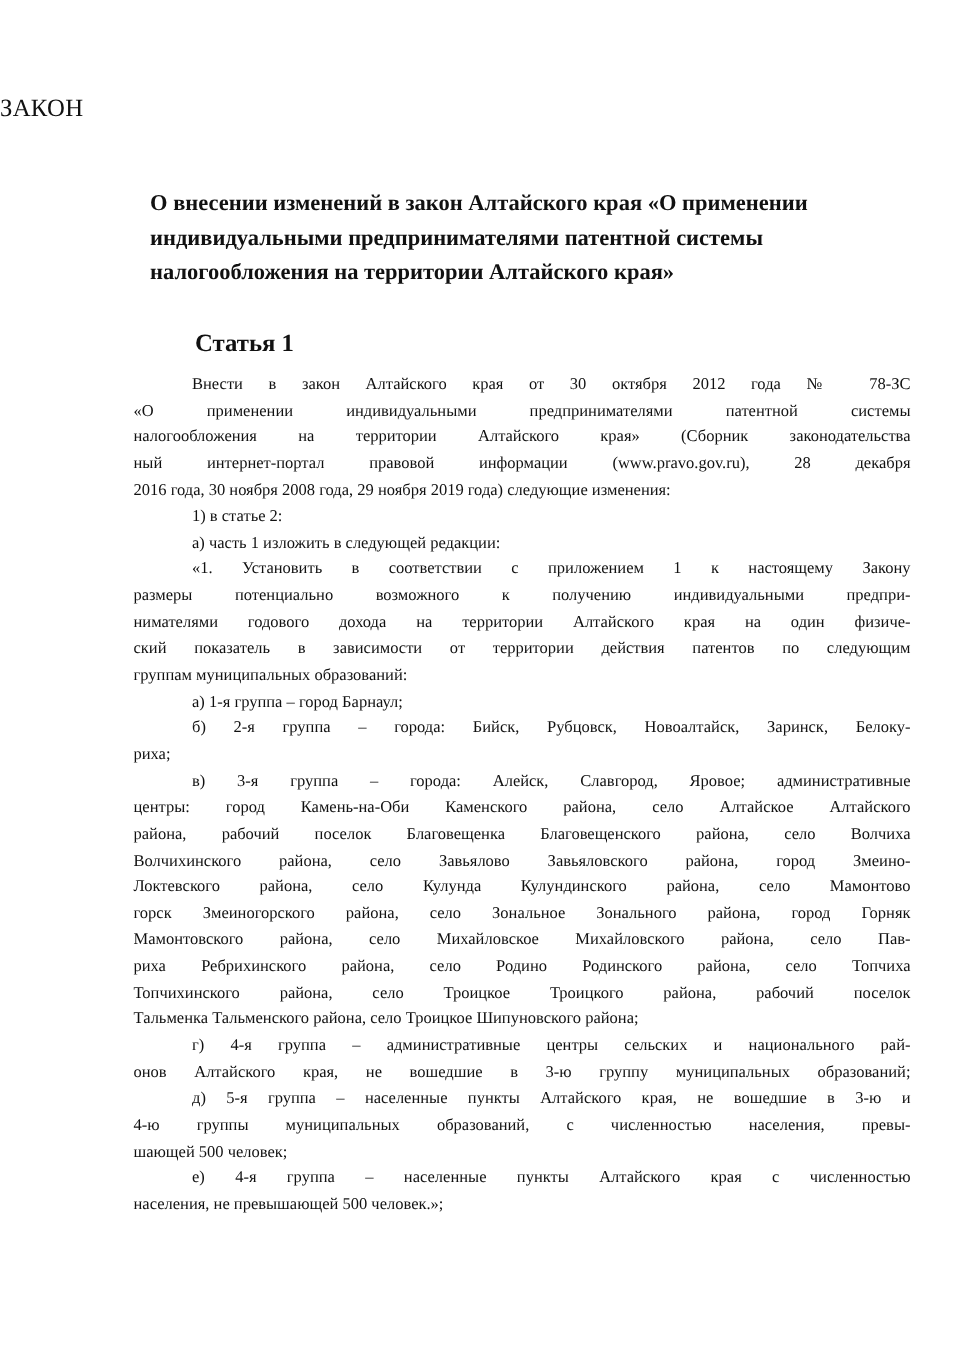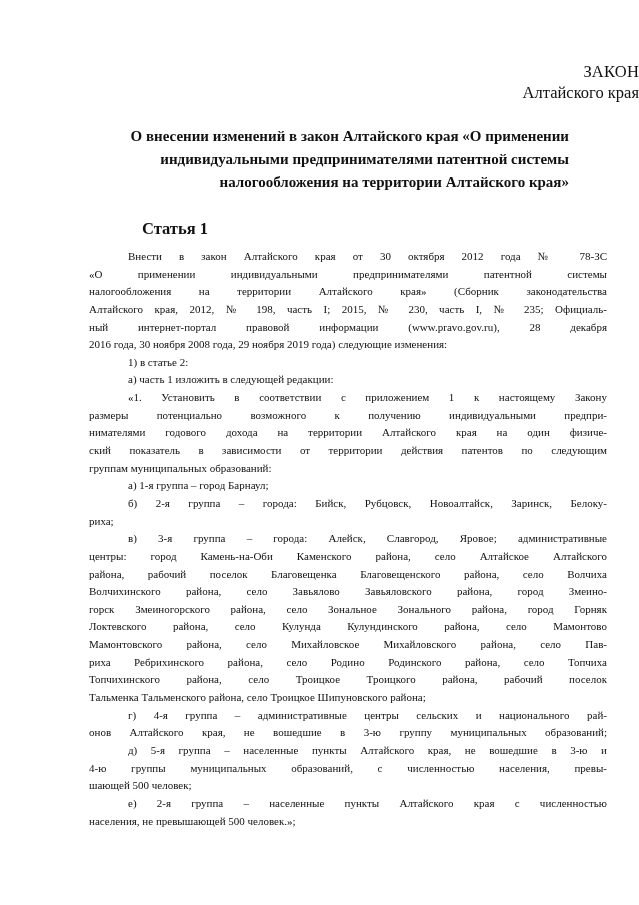--- a/index.html
+++ b/index.html
@@ -1,74 +1,72 @@
 <!DOCTYPE html>
 <html><head>
 <meta charset="utf-8">
 <style>
   html, body { margin: 0; padding: 0; background: #ffffff; }
   body { width: 639px; height: 905px; position: relative; overflow: hidden;
          font-family: "Liberation Serif", "DejaVu Serif", serif; color: #111; }
   .page { position: absolute; left: 0; top: 0; width: 639px; height: 905px; background: #fff; }
-  .center { position: absolute; left: 0; width: 639px; text-align: right; }
+  .center { position: absolute; left: 0; width: 639px; text-align: left; }
   .law-word { top: 62px; font-size: 16.5px; letter-spacing: 0.2px; }
   .law-region { top: 83px; font-size: 16.5px; }
   .heading { top: 125px; left: 100px; width: 469px; font-size: 15px; font-weight: bold;
              line-height: 23px; }
   .heading span { display: block; white-space: nowrap; }
-  .article { position: absolute; left: 142px; top: 219px; font-size: 16.5px; font-weight: bold; }
+  .article { position: absolute; left: 130px; top: 219px; font-size: 16.5px; font-weight: bold; }
   .body { position: absolute; left: 89px; top: 248px; width: 518px; font-size: 11px;
           line-height: 17.65px; }
   .ln { display: block; white-space: nowrap; height: 17.65px; }
   .j { text-align: justify; text-align-last: justify; white-space: normal; }
   .ind { padding-left: 39px; }
 </style>
 </head>
 <body>
 
 <div class="page">
   <div class="center law-word">ЗАКОН</div>
-  <div class="center law-region">Алтайского края</div>
 
   <div class="center heading">
     <span>О внесении изменений в закон Алтайского края «О применении</span>
     <span>индивидуальными предпринимателями патентной системы</span>
     <span>налогообложения на территории Алтайского края»</span>
   </div>
 
   <div class="article">Статья 1</div>
 
   <div class="body" id="body">
       <span class="ln j ind">Внести в закон Алтайского края от 30 октября 2012 года № 78-ЗС</span>
       <span class="ln j">«О применении индивидуальными предпринимателями патентной системы</span>
       <span class="ln j">налогообложения на территории Алтайского края» (Сборник законодательства</span>
-      <span class="ln j">Алтайского края, 2012, № 198, часть I; 2015, № 230, часть I, № 235; Официаль-</span>
       <span class="ln j">ный интернет-портал правовой информации (www.pravo.gov.ru), 28 декабря</span>
       <span class="ln">2016 года, 30 ноября 2008 года, 29 ноября 2019 года) следующие изменения:</span>
       <span class="ln ind">1) в статье 2:</span>
       <span class="ln ind">а) часть 1 изложить в следующей редакции:</span>
       <span class="ln j ind">«1. Установить в соответствии с приложением 1 к настоящему Закону</span>
       <span class="ln j">размеры потенциально возможного к получению индивидуальными предпри-</span>
       <span class="ln j">нимателями годового дохода на территории Алтайского края на один физиче-</span>
       <span class="ln j">ский показатель в зависимости от территории действия патентов по следующим</span>
       <span class="ln">группам муниципальных образований:</span>
       <span class="ln ind">а) 1-я группа – город Барнаул;</span>
       <span class="ln j ind">б) 2-я группа – города: Бийск, Рубцовск, Новоалтайск, Заринск, Белоку-</span>
       <span class="ln">риха;</span>
       <span class="ln j ind">в) 3-я группа – города: Алейск, Славгород, Яровое; административные</span>
       <span class="ln j">центры: город Камень-на-Оби Каменского района, село Алтайское Алтайского</span>
       <span class="ln j">района, рабочий поселок Благовещенка Благовещенского района, село Волчиха</span>
       <span class="ln j">Волчихинского района, село Завьялово Завьяловского района, город Змеино-</span>
+      <span class="ln j">Локтевского района, село Кулунда Кулундинского района, село Мамонтово</span>
       <span class="ln j">горск Змеиногорского района, село Зональное Зонального района, город Горняк</span>
-      <span class="ln j">Локтевского района, село Кулунда Кулундинского района, село Мамонтово</span>
       <span class="ln j">Мамонтовского района, село Михайловское Михайловского района, село Пав-</span>
       <span class="ln j">риха Ребрихинского района, село Родино Родинского района, село Топчиха</span>
       <span class="ln j">Топчихинского района, село Троицкое Троицкого района, рабочий поселок</span>
       <span class="ln">Тальменка Тальменского района, село Троицкое Шипуновского района;</span>
       <span class="ln j ind">г) 4-я группа – административные центры сельских и национального рай-</span>
       <span class="ln j">онов Алтайского края, не вошедшие в 3-ю группу муниципальных образований;</span>
       <span class="ln j ind">д) 5-я группа – населенные пункты Алтайского края, не вошедшие в 3-ю и</span>
       <span class="ln j">4-ю группы муниципальных образований, с численностью населения, превы-</span>
       <span class="ln">шающей 500 человек;</span>
-      <span class="ln j ind">е) 2-я группа – населенные пункты Алтайского края с численностью</span>
+      <span class="ln j ind">е) 4-я группа – населенные пункты Алтайского края с численностью</span>
       <span class="ln">населения, не превышающей 500 человек.»;</span>
     </div>
 </div>
 
 </body></html>

